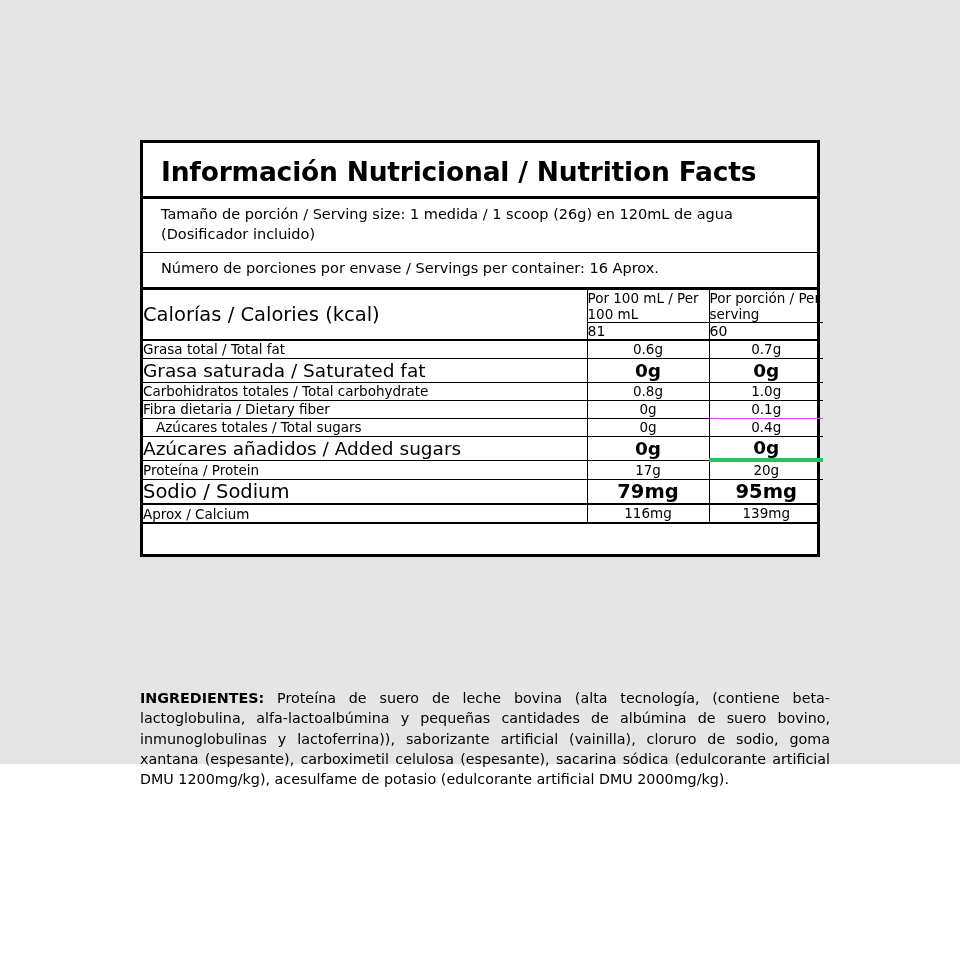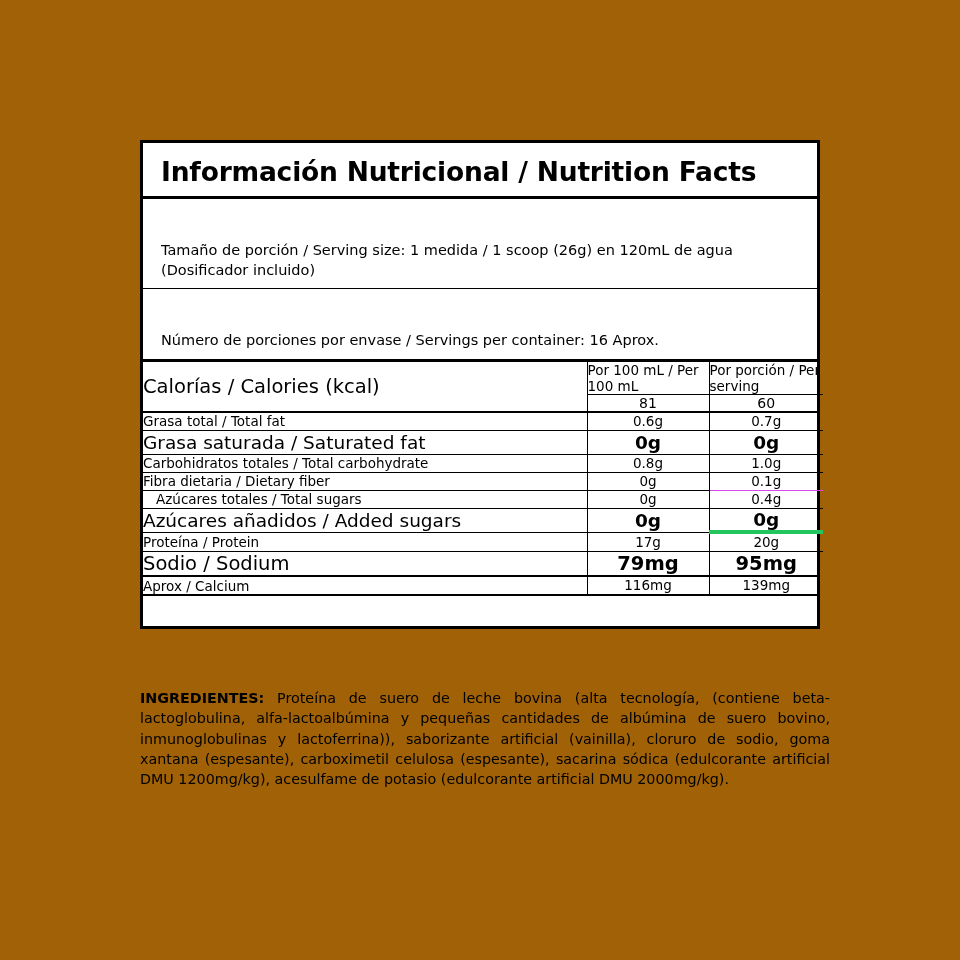--- a/index.html
+++ b/index.html
@@ -10,22 +10,22 @@
   body {
     width: 960px;
     height: 960px;
     font-family: "DejaVu Sans", sans-serif;
     color: #000000;
     overflow: hidden;
   }
   #page {
     position: relative;
     width: 960px;
-    height: 960px;
-    background: #a16207;
+    height: 764px;
+    background: #e5e5e5;
   }
 
   
   .panel {
     position: absolute;
     left: 140px;
     top: 140px;
     width: 680px;
     border: 3px solid #000;
     box-sizing: border-box;
@@ -50,21 +50,20 @@
     border-top: 2px solid #000;
   }
 
   .serving-block {
     padding: 6px 18px 8px 18px;
     font-size: 14.5px;
     line-height: 1.35;
   }
   .serving-block .line {
     display: block;
-    margin-top: 36px;
   }
 
   
   table.nutri {
     border-collapse: collapse;
     width: 100%;
     table-layout: fixed;
   }
   table.nutri td {
     vertical-align: middle;
@@ -96,21 +95,21 @@
     line-height: 1.2;
   }
   .cal-head {
     font-size: 13.5px;
     text-align: left;
     padding: 8px 8px 6px 8px;
     line-height: 1.2;
     vertical-align: top;
   }
   .cal-num {
-    text-align: center;
+    text-align: left;
     font-size: 14px;
     padding: 4px 4px 6px 4px;
   }
 
   
   .big-label {
     font-size: 18.5px;
     padding: 5px 6px 5px 22px;
     line-height: 1.25;
   }

